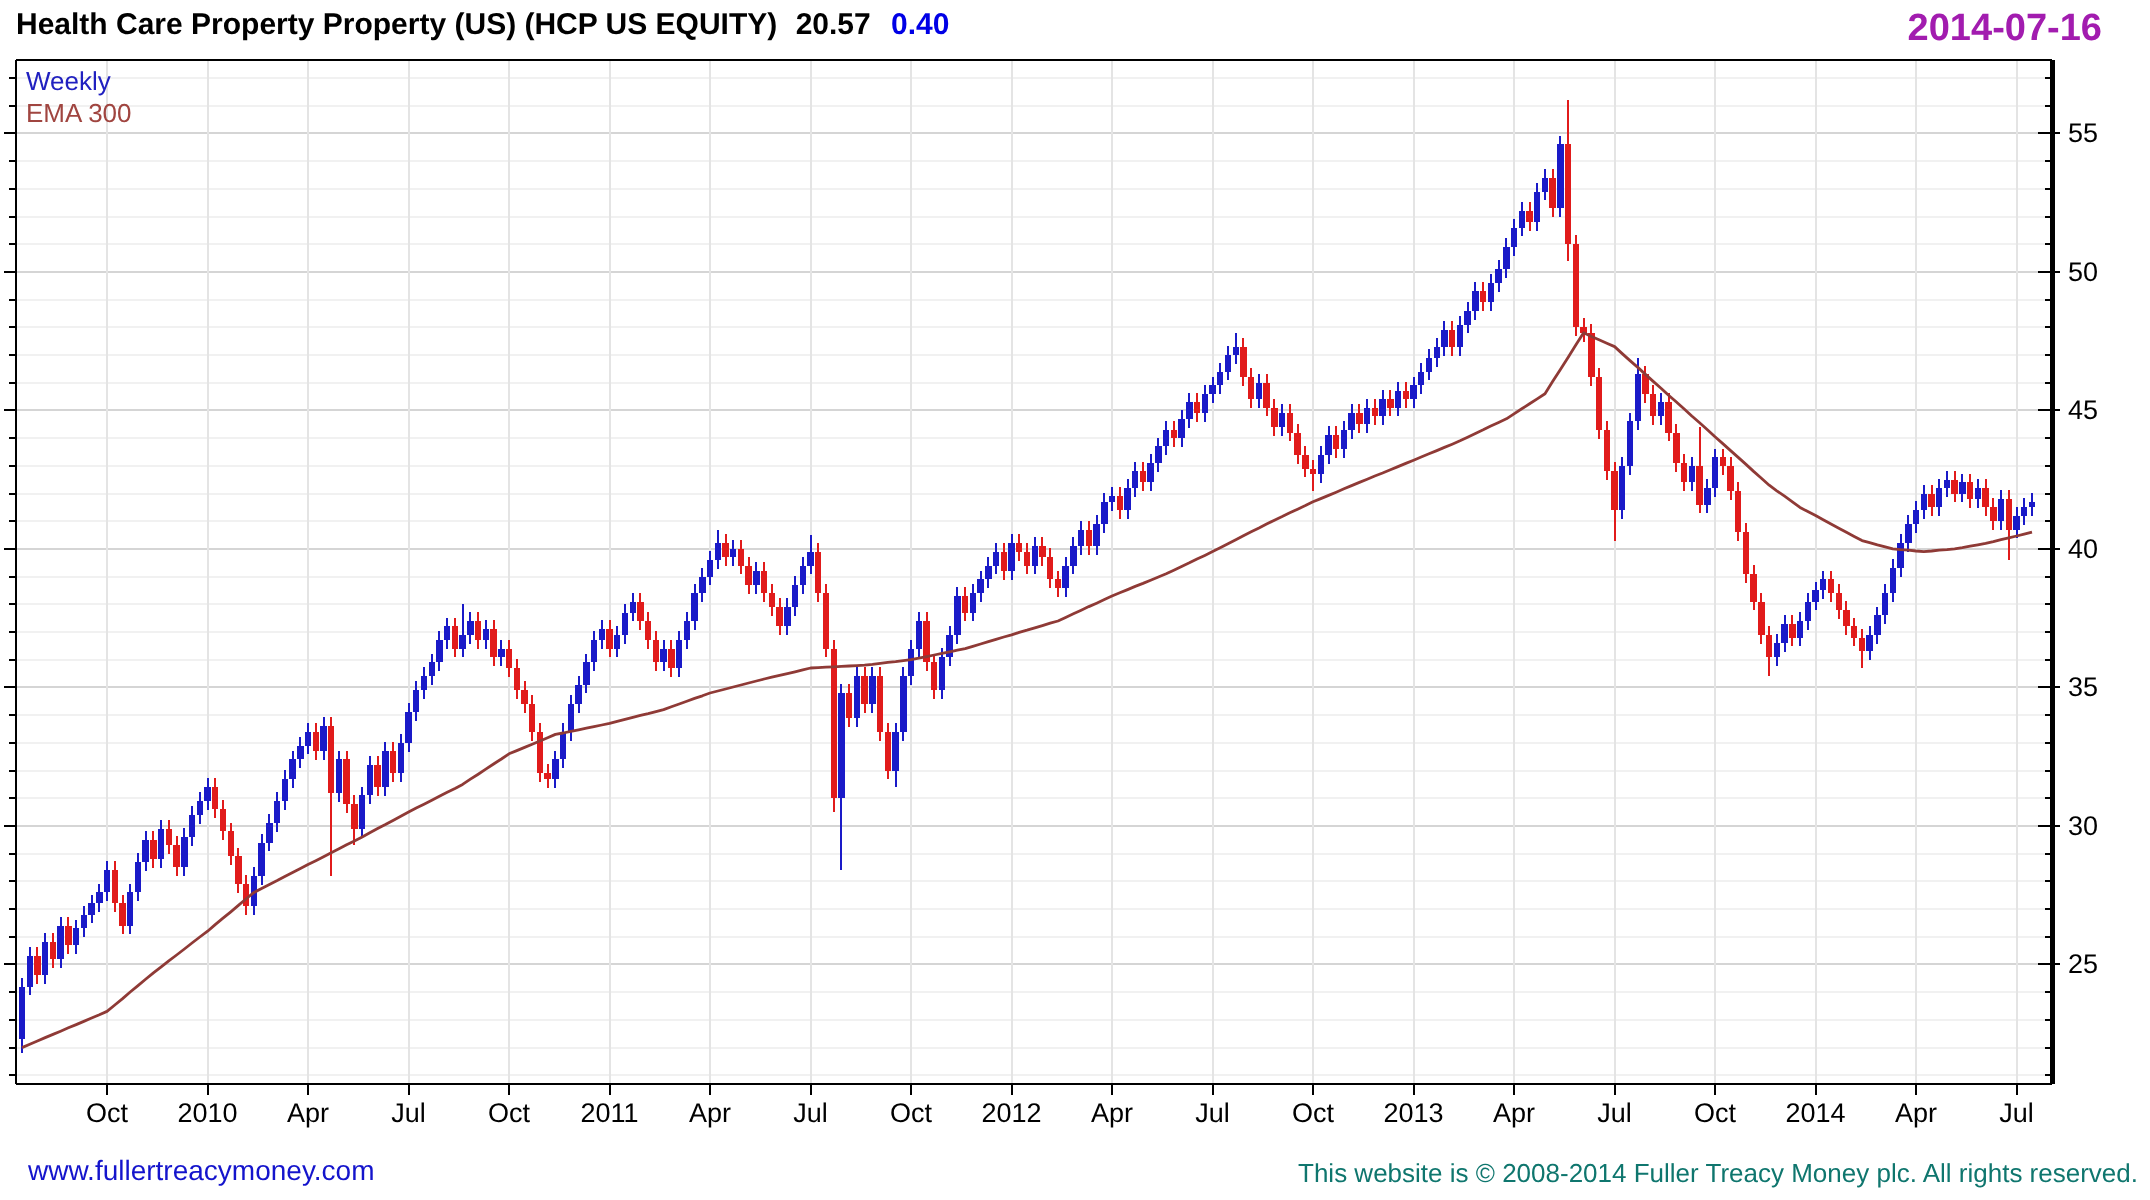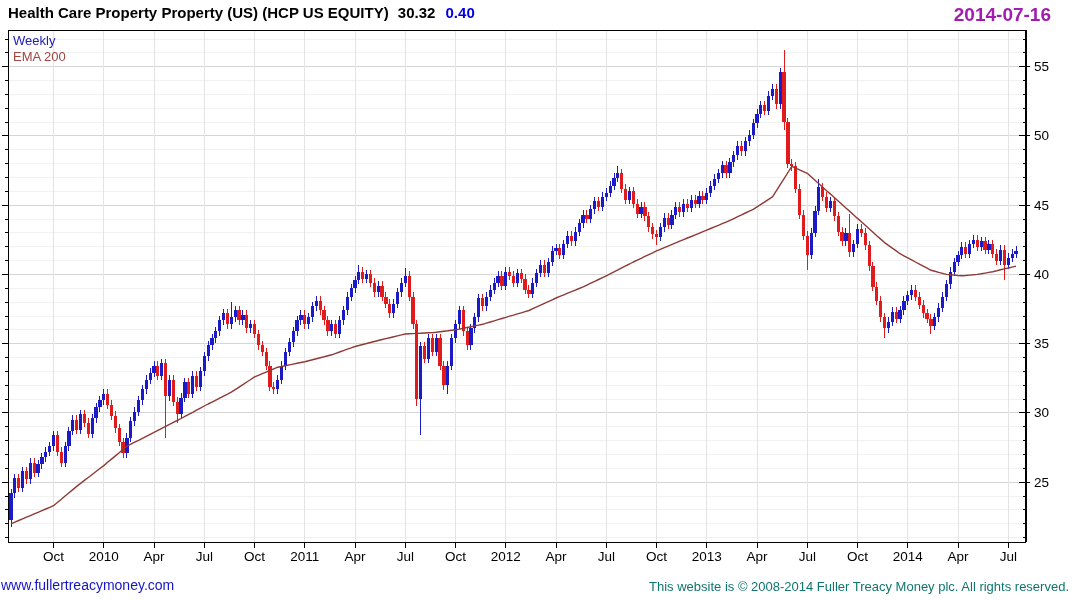--- a/index.html
+++ b/index.html
@@ -14,21 +14,21 @@
   .title-line .price{margin-left:5px;}
   .title-line .chg{margin-left:6px;}
   .date-line{
     position:absolute;right:24px;top:4px;font-size:19px;font-weight:bold;color:#a21caf;
   }
   .legend{position:absolute;left:13px;top:33px;font-size:13px;line-height:16px;}
   .legend .weekly{display:block;}
   .legend .ema{display:block;}
   #chart-svg{position:absolute;left:0;top:0;}
   .footer-link{
-    position:absolute;left:1px;top:577px;font-size:14px;
+    position:absolute;left:14px;top:577px;font-size:14px;
   }
   .footer-copy{
     position:absolute;right:6px;top:579px;font-size:13px;
   }
 </style>
 </head>
 <body>
 
 <svg id="chart-svg" width="1075" height="600">
     <g shape-rendering="crispEdges">
@@ -791,25 +791,25 @@
       <text x="807.2692307692308" y="561" text-anchor="middle" font-size="13.5" font-family="&quot;Liberation Sans&quot;, sans-serif" fill="#000">Jul</text>
       <text x="857.5192307692308" y="561" text-anchor="middle" font-size="13.5" font-family="&quot;Liberation Sans&quot;, sans-serif" fill="#000">Oct</text>
       <text x="907.7692307692308" y="561" text-anchor="middle" font-size="13.5" font-family="&quot;Liberation Sans&quot;, sans-serif" fill="#000">2014</text>
       <text x="958.0192307692308" y="561" text-anchor="middle" font-size="13.5" font-family="&quot;Liberation Sans&quot;, sans-serif" fill="#000">Apr</text>
       <text x="1008.2692307692308" y="561" text-anchor="middle" font-size="13.5" font-family="&quot;Liberation Sans&quot;, sans-serif" fill="#000">Jul</text>
     </g>
   </svg>
 
 <div class="title-line">
   <span>Health Care Property Property (US) (HCP US EQUITY)</span>
-  <span class="price">30.32</span>
+  <span class="price">20.57</span>
   <span class="chg" style="color: rgb(0, 0, 230);">0.40</span>
 </div>
 
 <div class="date-line">2014-07-16</div>
 
 <div class="legend">
   <span class="weekly" style="color: rgb(32, 32, 192);">Weekly</span>
-  <span class="ema" style="color: rgb(160, 69, 64);">EMA 200</span>
+  <span class="ema" style="color: rgb(160, 69, 64);">EMA 300</span>
 </div>
 
 <a class="footer-link" href="#" style="color: rgb(20, 20, 204); text-decoration: none;">www.fullertreacymoney.com</a>
 <div class="footer-copy" style="color: #0f766e;">This website is © 2008-2014 Fuller Treacy Money plc. All rights reserved.</div>
 
 </body></html>

